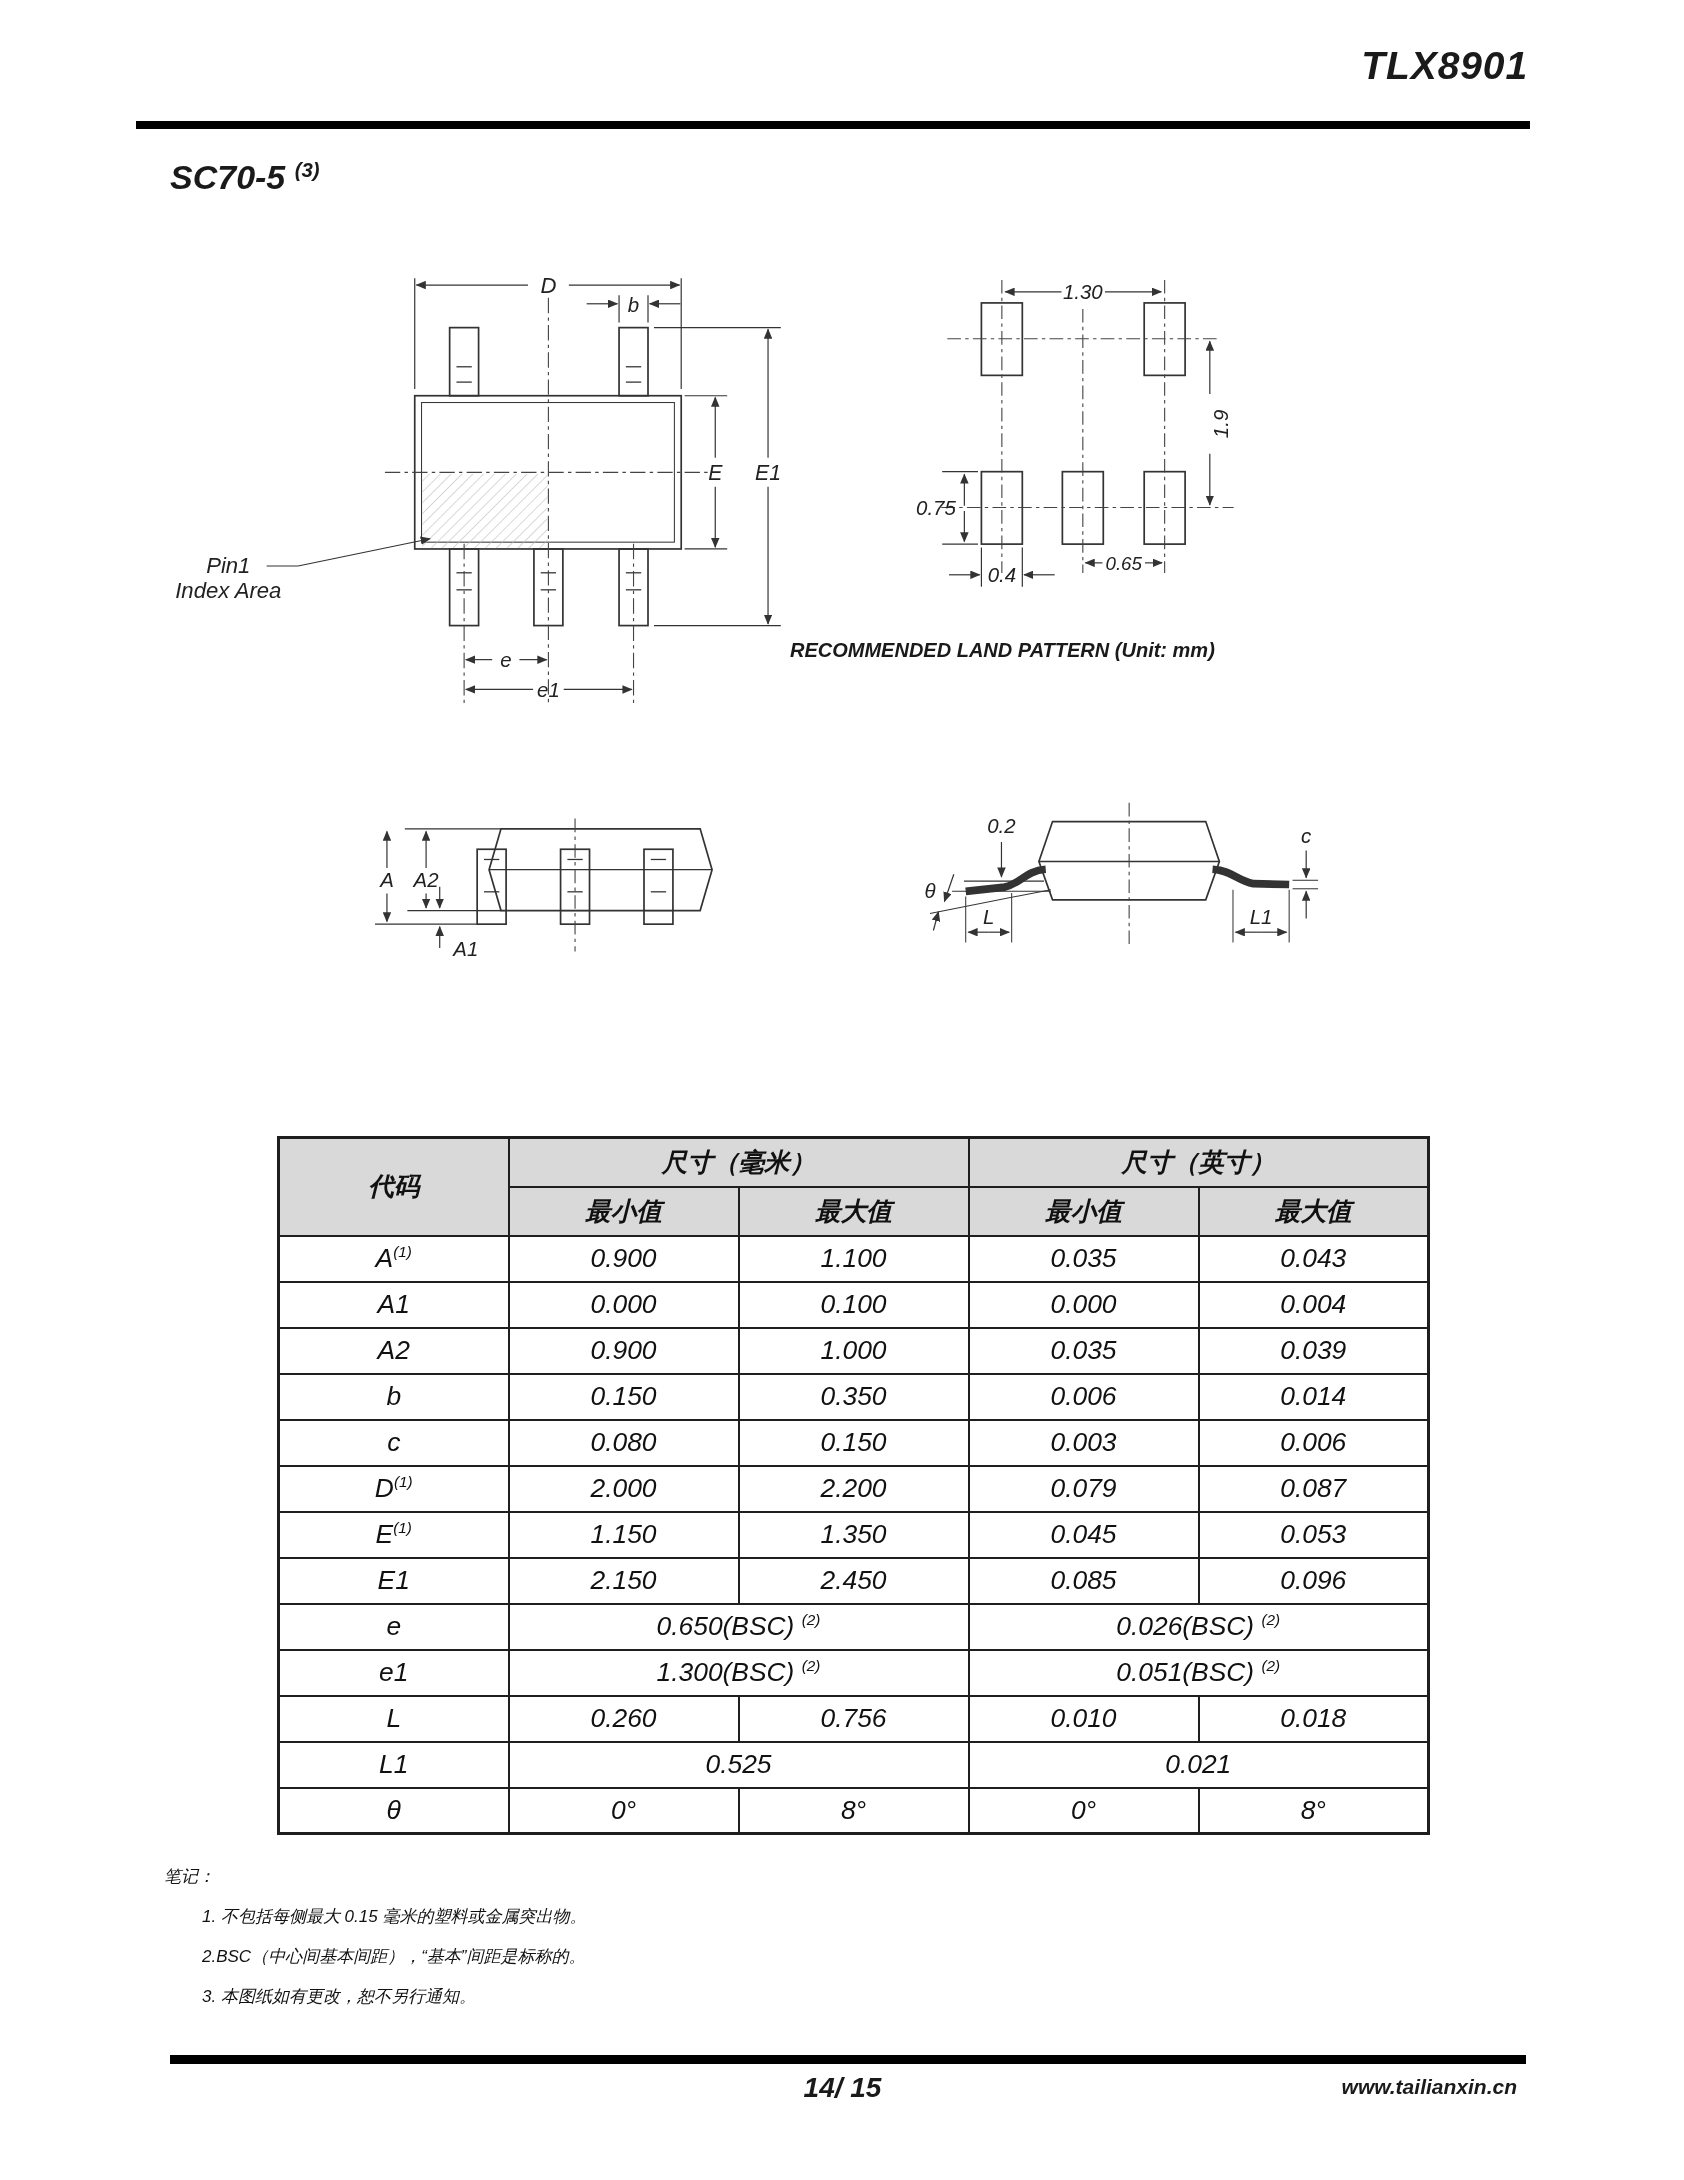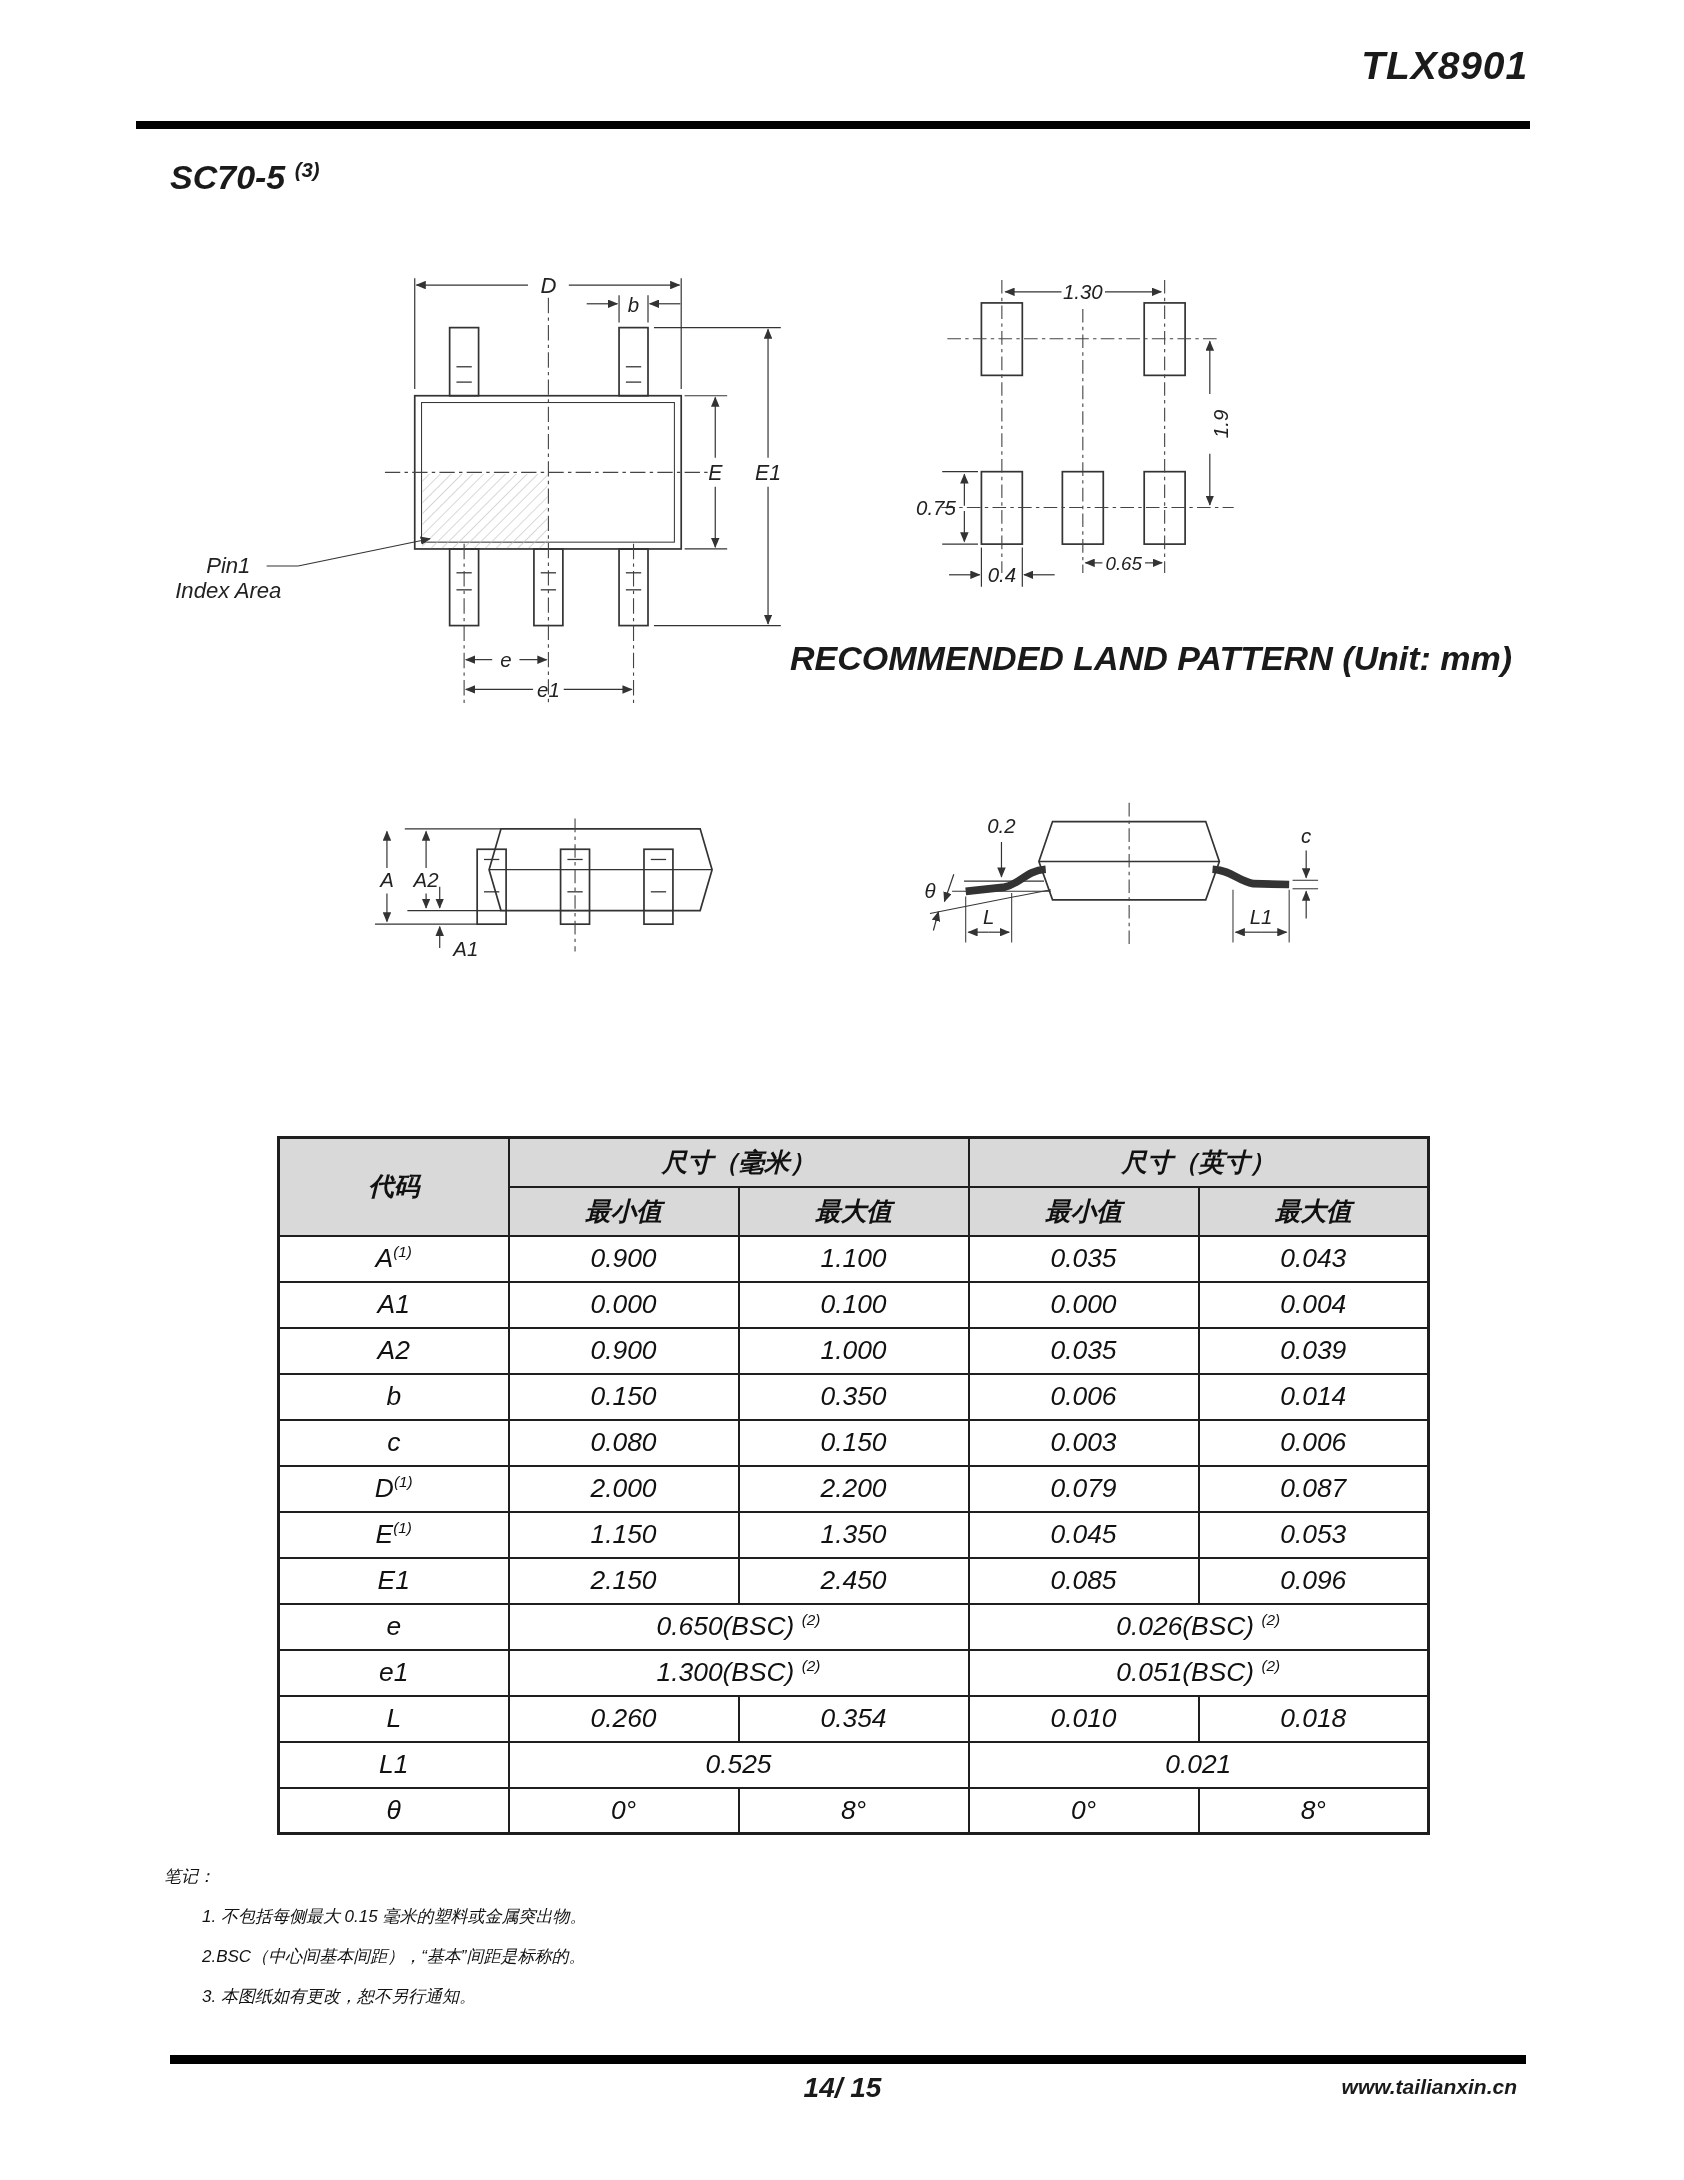--- a/index.html
+++ b/index.html
@@ -2,21 +2,21 @@
 <html style="font-size:13.6px"><head>
 <meta charset="utf-8">
 <style>
   html,body{margin:0;padding:0;background:#ffffff;}
   .page{position:relative;width:1685px;height:2181px;background:#ffffff;
         font-family:"Liberation Sans", sans-serif;color:#1a1a1a;overflow:hidden;font-style:italic;}
   .doc-title{position:absolute;top:44px;right:157px;font-size:39px;font-weight:bold;letter-spacing:0.9px;}
   .top-rule{position:absolute;left:136px;top:121px;width:1394px;height:7.7px;background:#000;}
   .section-title{position:absolute;left:170px;top:158px;font-size:34px;font-weight:bold;}
   .section-title sup{font-size:20.4px;font-weight:bold;}
-  .land-caption{position:absolute;left:790px;top:639px;font-size:34px;font-weight:bold;text-align:center;}
+  .land-caption{position:absolute;left:790px;top:639px;font-size:20px;font-weight:bold;text-align:center;}
   svg{position:absolute;}
   svg text{font-family:"Liberation Sans", sans-serif;fill:#222;}
   .dim-table{position:absolute;left:277px;top:1114px;width:1150px;border-collapse:collapse;
              table-layout:fixed;font-size:26.4px;color:#111;margin-top:22px;}
   .dim-table td,.dim-table th{border:2.1px solid #1f1f1f;text-align:center;vertical-align:middle;
              padding:0;font-weight:normal;}
   .dim-table{border:3.4px solid #1f1f1f;}
   .dim-table .hdr{background:#d9d9d9;font-weight:bold;font-size:25.6px;}
   .dim-table .h-row{height:49px;}
   .dim-table .d-row{height:46px;}
@@ -320,21 +320,21 @@
       <td colspan="2"><span>0.026(BSC)</span> <sup>(2)</sup></td>
     </tr>
     <tr class="d-row">
       <td><span>e1</span></td>
       <td colspan="2"><span>1.300(BSC)</span> <sup>(2)</sup></td>
       <td colspan="2"><span>0.051(BSC)</span> <sup>(2)</sup></td>
     </tr>
     <tr class="d-row">
       <td><span>L</span><sup></sup></td>
       <td>0.260</td>
-      <td>0.354</td>
+      <td>0.756</td>
       <td>0.010</td>
       <td>0.018</td>
     </tr>
     <tr class="d-row">
       <td><span>L1</span></td>
       <td colspan="2"><span>0.525</span></td>
       <td colspan="2"><span>0.021</span></td>
     </tr>
     <tr class="d-row">
       <td><span>θ</span></td>

